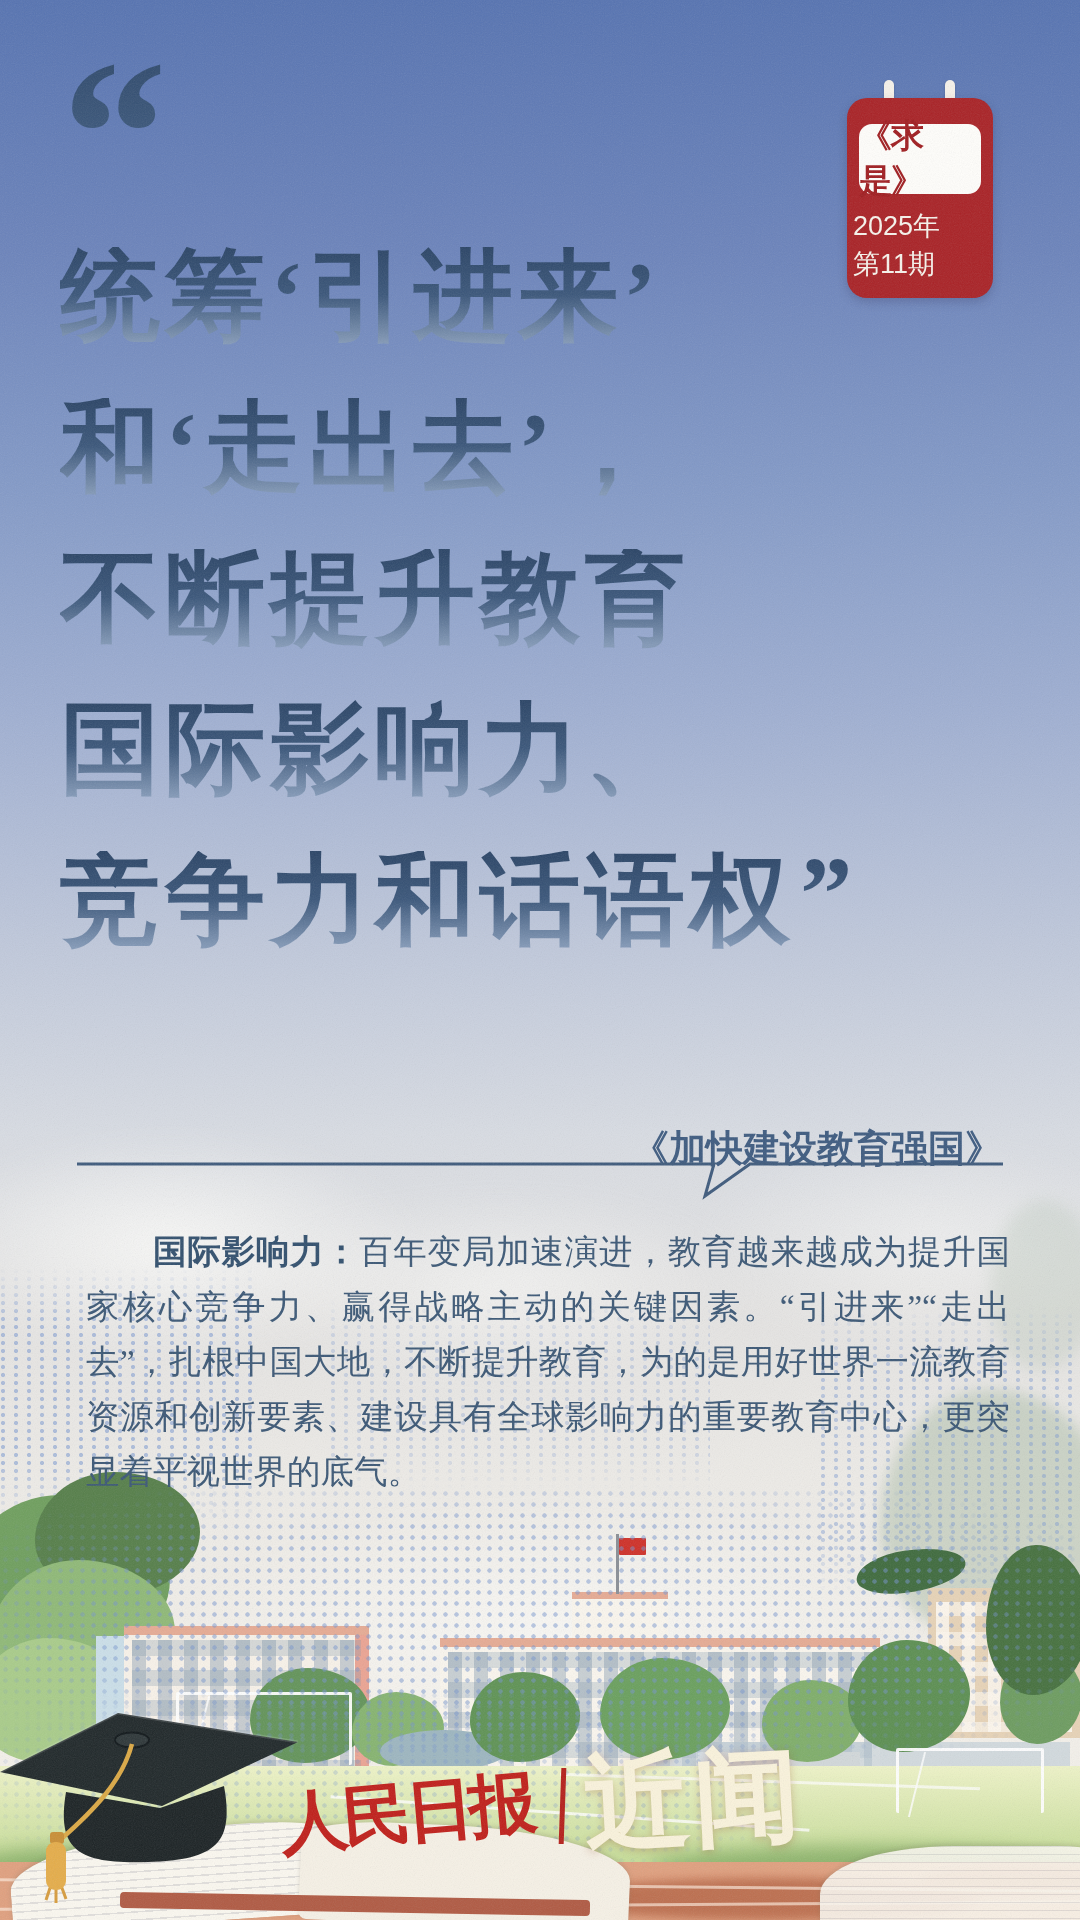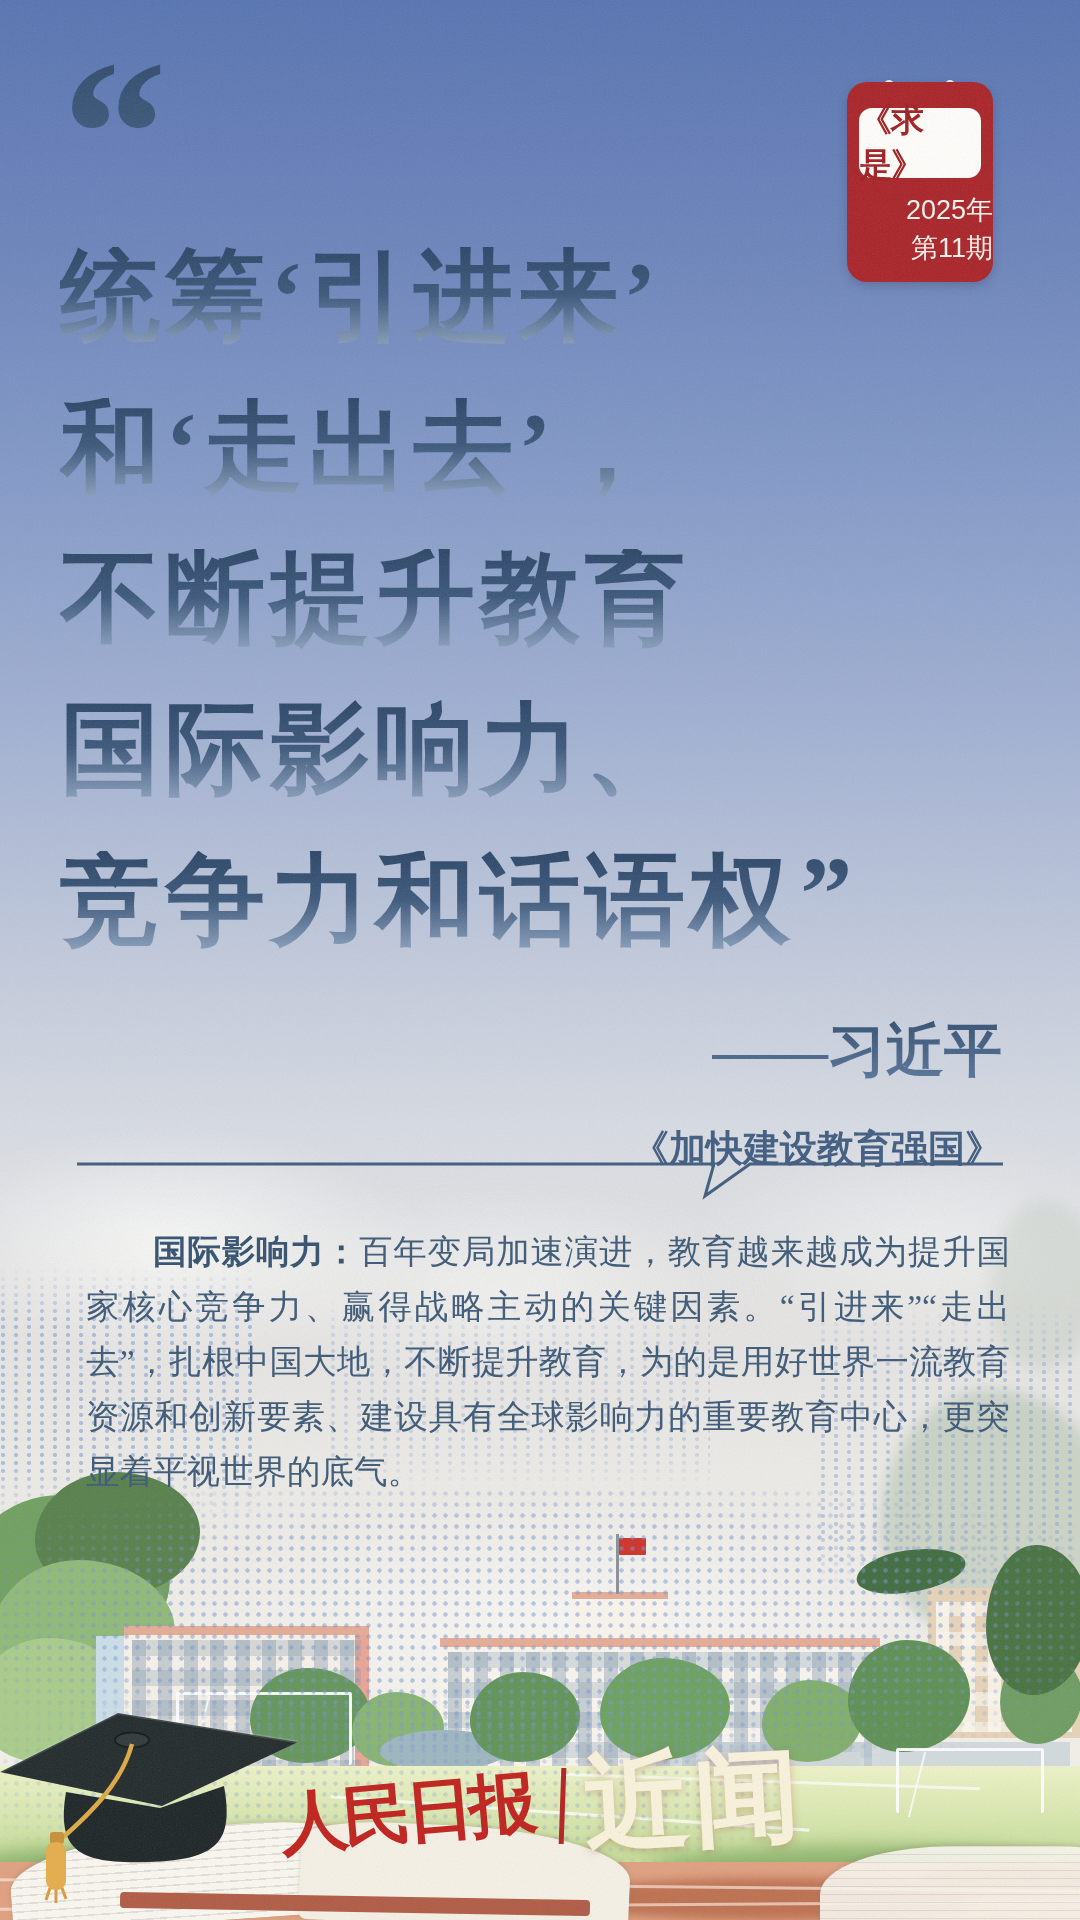--- a/index.html
+++ b/index.html
@@ -32,26 +32,26 @@
   .divider-svg{position:absolute;left:0;top:1140px;}
 
   .editor-note{position:absolute;left:86px;right:70px;top:1224px;margin:0;
     font-size:33.5px;line-height:55px;color:#3c5876;text-align:justify;text-indent:2em;font-weight:400;}
   .editor-note .lead{font-weight:700;color:#32506e;}
 
   
   .badge{position:absolute;left:847px;top:80px;width:146px;height:212px;}
   .badge .ring{position:absolute;top:0;width:10px;height:28px;border-radius:5px;background:#f6f2ea;box-shadow:0 1px 2px rgba(0,0,0,.25);}
   .badge .ring.r1{left:37px}.badge .ring.r2{left:98px}
-  .badge-card{position:absolute;left:0;top:2px;width:146px;height:200px;border-radius:20px;background:#a92226;box-shadow:0 4px 10px rgba(40,40,80,.25);}
+  .badge-card{position:absolute;left:0;top:18px;width:146px;height:200px;border-radius:20px;background:#a92226;box-shadow:0 4px 10px rgba(40,40,80,.25);}
   .badge-panel{position:absolute;left:12px;top:26px;width:122px;height:70px;border-radius:13px;background:#fffefb;
     display:flex;align-items:center;justify-content:center;}
   .badge-journal{font-size:33px;font-weight:700;color:#a01d20;letter-spacing:-1px;}
-  .badge-year,.badge-issue{position:absolute;width:146px;text-align:right;color:#f7f3ec;
-    font-family:"Liberation Sans","DejaVu Sans",sans-serif;font-size:27px;font-weight:400;}
+  .badge-year,.badge-issue{position:absolute;width:146px;text-align:left;color:#f7f3ec;
+    font-family:"Liberation Sans","DejaVu Sans",sans-serif;font-size:27px;font-weight:400;margin-left:6px;}
   .badge-year{top:110px}.badge-issue{top:148px}
 
   
   .mist{position:absolute;border-radius:50%;background:radial-gradient(ellipse,rgba(252,252,250,.85),rgba(252,252,250,0) 70%);filter:blur(14px);}
   .dots-cols{position:absolute;background-image:radial-gradient(circle at 3px 3px,rgba(122,152,208,.55) 1.7px,transparent 2.4px);
     background-size:13px 8px;
     -webkit-mask-image:linear-gradient(180deg,transparent,#000 22%,#000 78%,transparent);
     mask-image:linear-gradient(180deg,transparent,#000 22%,#000 78%,transparent);}
   .dots-grid{position:absolute;background-image:radial-gradient(circle,rgba(118,148,205,.5) 1.9px,transparent 2.5px);
     background-size:11px 11px;
@@ -204,21 +204,20 @@
     </div>
 
     <div class="q-open">“</div>
     <div class="qline l0">统筹‘引进来’</div>
     <div class="qline l2">不断提升教育</div>
     <div class="qline l1">和‘走出去’，</div>
     <div class="qline l4">竞争力和话语权</div>
     <div class="qline l3">国际影响力、</div>
     <div class="q-close">”</div>
 
-    <div class="attr-author">——习近平</div>
     <div class="attr-source">《加快建设教育强国》</div>
 
     <svg class="divider-svg" width="1080" height="64" viewBox="0 0 1080 64">
       <path d="M77 24 H714 L705 56 L750 24 H1003" fill="none" stroke="#3e5a7c" stroke-width="3"></path>
     </svg>
 
     <p class="editor-note"><span class="lead">国际影响力：</span><span>百年变局加速演进，教育越来越成为提升国家核心竞争力、赢得战略主动的关键因素。“引进来”“走出去”，扎根中国大地，不断提升教育，为的是用好世界一流教育资源和创新要素、建设具有全球影响力的重要教育中心，更突显着平视世界的底气。</span></p>
   </div>
 
   <svg class="layer grain" width="1080" height="1920">

